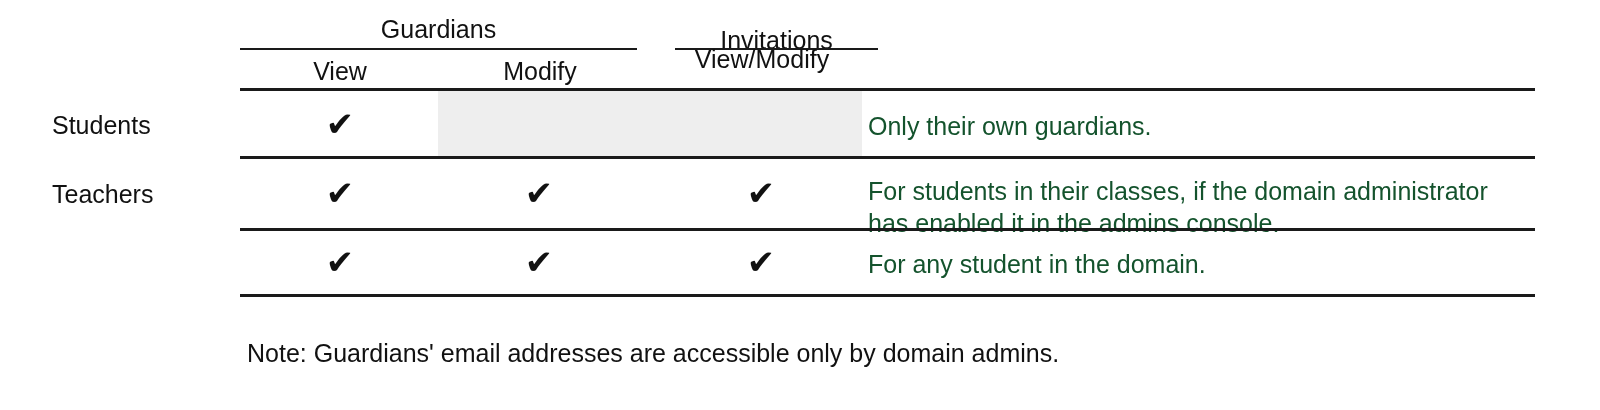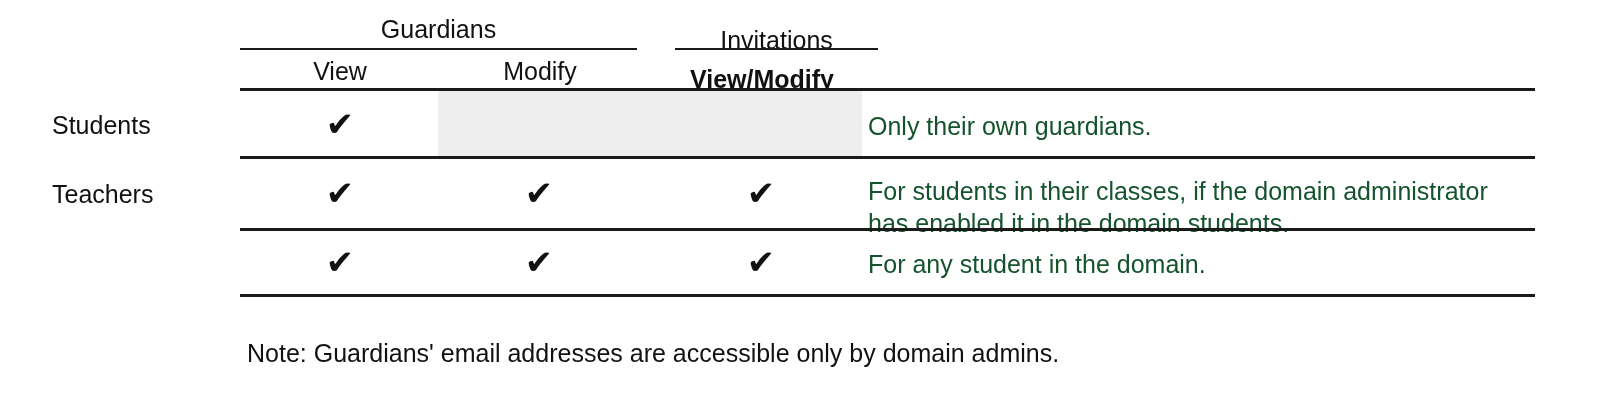--- a/index.html
+++ b/index.html
@@ -108,21 +108,21 @@
 
   <div class="group-head" style="left:240px; top:14px; width:397px;">Guardians</div>
 
   <div class="group-head" style="left:675px; top:25px; width:203px;">Invitations</div>
 
   <div class="rule thin" style="left:240px; top:48px; width:397px;"></div>
   <div class="rule thin" style="left:675px; top:48px; width:203px;"></div>
 
   <div class="sub-head" style="left:260px; top:56px; width:160px;">View</div>
   <div class="sub-head" style="left:460px; top:56px; width:160px;">Modify</div>
-  <div class="sub-head" style="left:662px; top:64px; width:200px;font-weight:bold;">View/Modify</div>
+  <div class="sub-head" style="left:662px; top:44px; width:200px;">View/Modify</div>
 
   <div class="rule" style="left:240px; top:88px; width:1295px;"></div>
 
   <div class="shade-cell" style="left:438px; top:91px; width:424px; height:65px;"></div>
 
   <div class="row-label" style="top:110px;">Students</div>
 
   <div class="check" style="left:310px; top:107px;">✔</div>
 
   <div class="desc" style="top:110px;">
@@ -132,21 +132,21 @@
   <div class="rule" style="left:240px; top:156px; width:1295px;"></div>
 
   <div class="row-label" style="top:179px;">Teachers</div>
 
   <div class="check" style="left:310px; top:176px;">✔</div>
   <div class="check" style="left:509px; top:176px;">✔</div>
   <div class="check" style="left:731px; top:176px;">✔</div>
 
   <div class="desc" style="top:163px;margin-top:12px;">
     <p>For students in their classes, if the domain administrator</p>
-    <p>has enabled it in the domain students.</p>
+    <p>has enabled it in the admins console.</p>
   </div>
 
   <div class="rule" style="left:240px; top:228px; width:1295px;"></div>
 
 
   <div class="check" style="left:310px; top:245px;">✔</div>
   <div class="check" style="left:509px; top:245px;">✔</div>
   <div class="check" style="left:731px; top:245px;">✔</div>
 
   <div class="desc" style="top:248px;">

